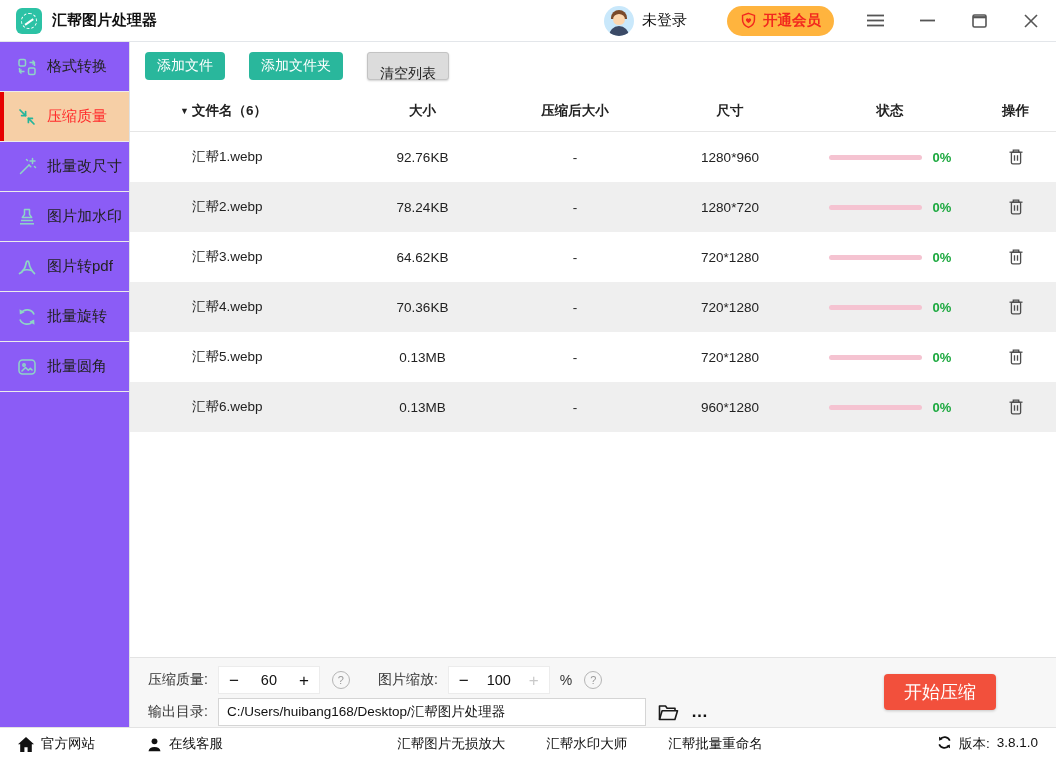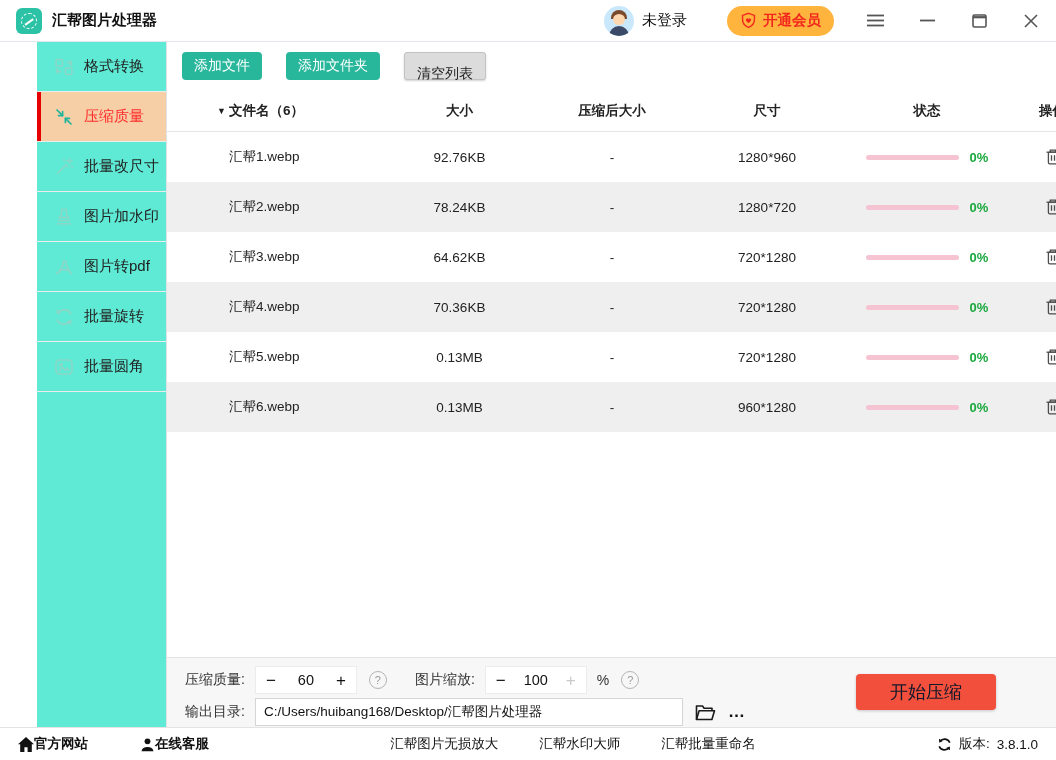--- a/index.html
+++ b/index.html
@@ -19,21 +19,21 @@
   .avatar .face { position:absolute; left:9px; top:8px; width:12px; height:11px; border-radius:50%; background:#fcd7b0; }
   .avatar .body { position:absolute; left:5px; top:20px; width:20px; height:12px; border-radius:10px 10px 0 0; background:#3b4a66; }
   .login-status { margin-left:8px; font-size:15px; color:#111; }
   .vip-btn { margin-left:40px; height:30px; padding:0 13px; border-radius:16px; background:#ffb43e; border:none; display:flex; align-items:center; gap:6px; cursor:pointer;text-align:center; }
   .vip-btn span { color:#f2281e; font-size:14.5px; font-weight:700; }
   .winctl { display:flex; align-items:center; gap:34px; margin-left:32px; }
   .winctl .wbtn { width:18px; height:18px; display:flex; align-items:center; justify-content:center; color:#555; cursor:pointer; }
 
   
   .app-body { flex:1 1 auto; display:flex; min-height:0; }
-  .sidebar { width:130px; flex:0 0 130px; border-right:1px solid #dfe3e6; background:#5eead4;margin-left:37px; }
+  .sidebar { width:130px; flex:0 0 130px; border-right:1px solid #dfe3e6; background:#8b5cf6; }
   .side-item { height:50px; display:flex; align-items:center; gap:10px; padding-left:17px; border-bottom:1px solid #ececec; font-size:15px; color:#222; cursor:pointer; position:relative; }
   .side-item .side-icon { width:20px; height:20px; color:#8ed5c6; display:flex; align-items:center; justify-content:center; }
   .side-item.active { background:#f6cfa6; color:#ff2b2b; }
   .side-item.active::before { content:""; position:absolute; left:0; top:0; width:4px; height:100%; background:#e60000; }
   .side-item.active .side-icon { color:#23b59b; }
 
   .main { flex:1 1 auto; display:flex; flex-direction:column; min-width:0; }
 
   
   .toolbar { height:48px; flex:0 0 48px; display:flex; align-items:center; gap:24px; padding-left:15px; background:#fff; }
@@ -64,29 +64,29 @@
   .stepper { display:flex; align-items:center; background:#fff; border:1px solid #ececec; height:28px; margin-left:10px; }
   .step-btn { width:30px; height:26px; background:none; border:none; font-size:17px; color:#111; cursor:pointer; line-height:1; }
   .step-btn.disabled { color:#c9c9c9; }
   .step-val { width:40px; text-align:center; font-size:14.5px; color:#111; }
   .help { width:18px; height:18px; border-radius:50%; border:1.5px solid #b5b5b5; color:#9a9a9a; font-size:11px; display:flex; align-items:center; justify-content:center; margin-left:12px; }
   .pct-sign { font-size:14px; color:#333; margin-left:10px; }
   .gap28 { width:28px; }
   .out-input { width:428px; height:28px; margin-left:10px; border:1px solid #d5d5d5; background:#fff; font-size:13.5px; color:#111; padding:0 8px; font-family:inherit; }
   .folder-btn, .more-btn { background:none; border:none; cursor:pointer; margin-left:12px; display:flex; align-items:center; }
   .more-btn { font-size:17px; font-weight:700; color:#111; letter-spacing:1px; }
-  .start-btn { position:absolute; right:60px; top:16px; width:140px; height:36px; background:#f2503c; color:#0f172a; border:none; border-radius:4px; font-size:18px; cursor:pointer; box-shadow:0 1px 3px rgba(0,0,0,.2); }
+  .start-btn { position:absolute; right:60px; top:16px; width:112px; height:36px; background:#f2503c; color:#ffffff; border:none; border-radius:4px; font-size:18px; cursor:pointer; box-shadow:0 1px 3px rgba(0,0,0,.2); }
 
   
   .footer { height:33px; flex:0 0 33px; border-top:1px solid #e3e3e3; background:#fff; display:flex; align-items:center; padding:0 18px; font-size:13.5px; color:#111; }
-  .f-item { display:flex; align-items:center; cursor:pointer;font-weight:bold; }
+  .f-item { display:flex; align-items:center; gap:7px; cursor:pointer; }
   .f-left { display:flex; align-items:center; gap:52px; }
   .f-center { display:flex; align-items:center; gap:41px; margin:0 auto; }
   .f-link { cursor:pointer; }
-  .f-right { display:flex; align-items:center; gap:7px; }
+  .f-right { display:flex; align-items:flex-start; gap:7px; }
   svg { display:block; }
 </style>
 </head>
 <body>
 
 <div class="window">
 
   <div class="titlebar">
     <div class="logo">
         <div class="logo-inner"></div>

